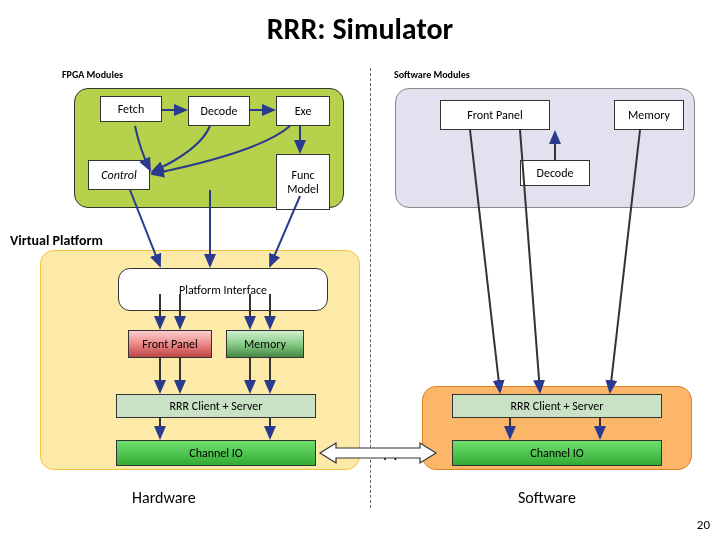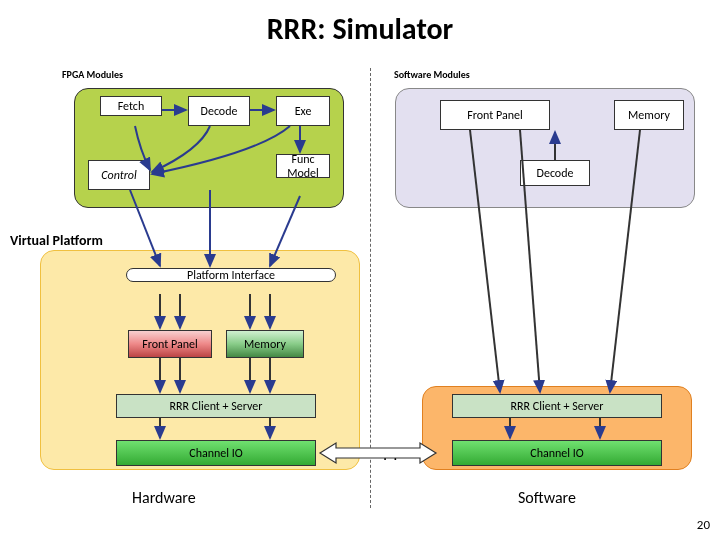--- a/index.html
+++ b/index.html
@@ -29,34 +29,34 @@
 
 <div class="title">RRR: Simulator</div>
 
 <div class="section-label" style="left:62px; top:68px;">FPGA Modules</div>
 <div class="section-label" style="left:394px; top:68px;">Software Modules</div>
 <div class="vp-label" style="left:10px; top:232px;">Virtual Platform</div>
 
 <div class="dashed" style="left:370px; top:68px; height:440px;"></div>
 
 <div class="group fpga-group" style="left:74px; top:88px; width:270px; height:120px;"></div>
-<div class="box mod" style="left:100px; top:96px; width:62px; height:20px;">Fetch</div>
+<div class="box mod" style="left:100px; top:96px; width:62px; height:26px;">Fetch</div>
 <div class="box mod" style="left:188px; top:96px; width:62px; height:30px;">Decode</div>
 <div class="box mod" style="left:276px; top:96px; width:54px; height:30px;">Exe</div>
 <div class="box mod" style="left:88px; top:160px; width:62px; height:30px;font-style:italic;">Control</div>
-<div class="box mod" style="left:276px; top:154px; width:54px; height:24px; white-space:pre-line;">Func
+<div class="box mod" style="left:276px; top:154px; width:54px; height:56px; white-space:pre-line;">Func
 Model</div>
 
 <div class="group sw-group" style="left:395px; top:88px; width:300px; height:120px;"></div>
 <div class="box mod" style="left:440px; top:100px; width:110px; height:30px;">Front Panel</div>
 <div class="box mod" style="left:614px; top:100px; width:70px; height:30px;">Memory</div>
 <div class="box mod" style="left:520px; top:160px; width:70px; height:26px;">Decode</div>
 
 <div class="group vp-left" style="left:40px; top:250px; width:320px; height:220px;"></div>
-<div class="box mod" style="left:126px; top:268px; width:210px; height:14px;border-radius:12px;">Platform Interface</div>
+<div class="box mod" style="left:118px; top:268px; width:210px; height:43px;border-radius:12px;">Platform Interface</div>
 <div class="box fp" style="left:128px; top:330px; width:84px; height:28px;">Front Panel</div>
 <div class="box mem" style="left:226px; top:330px; width:78px; height:28px;">Memory</div>
 <div class="box rrr" style="left:116px; top:394px; width:200px; height:24px;">RRR Client + Server</div>
 <div class="box cio" style="left:116px; top:440px; width:200px; height:26px;">Channel IO</div>
 
 <div class="group vp-right" style="left:422px; top:386px; width:270px; height:84px;"></div>
 <div class="box rrr" style="left:452px; top:394px; width:210px; height:24px;">RRR Client + Server</div>
 <div class="box cio" style="left:452px; top:440px; width:210px; height:26px;">Channel IO</div>
 
 <div class="unix" style="left:340px; top:446px; width:80px;">UNIX pipe</div>

